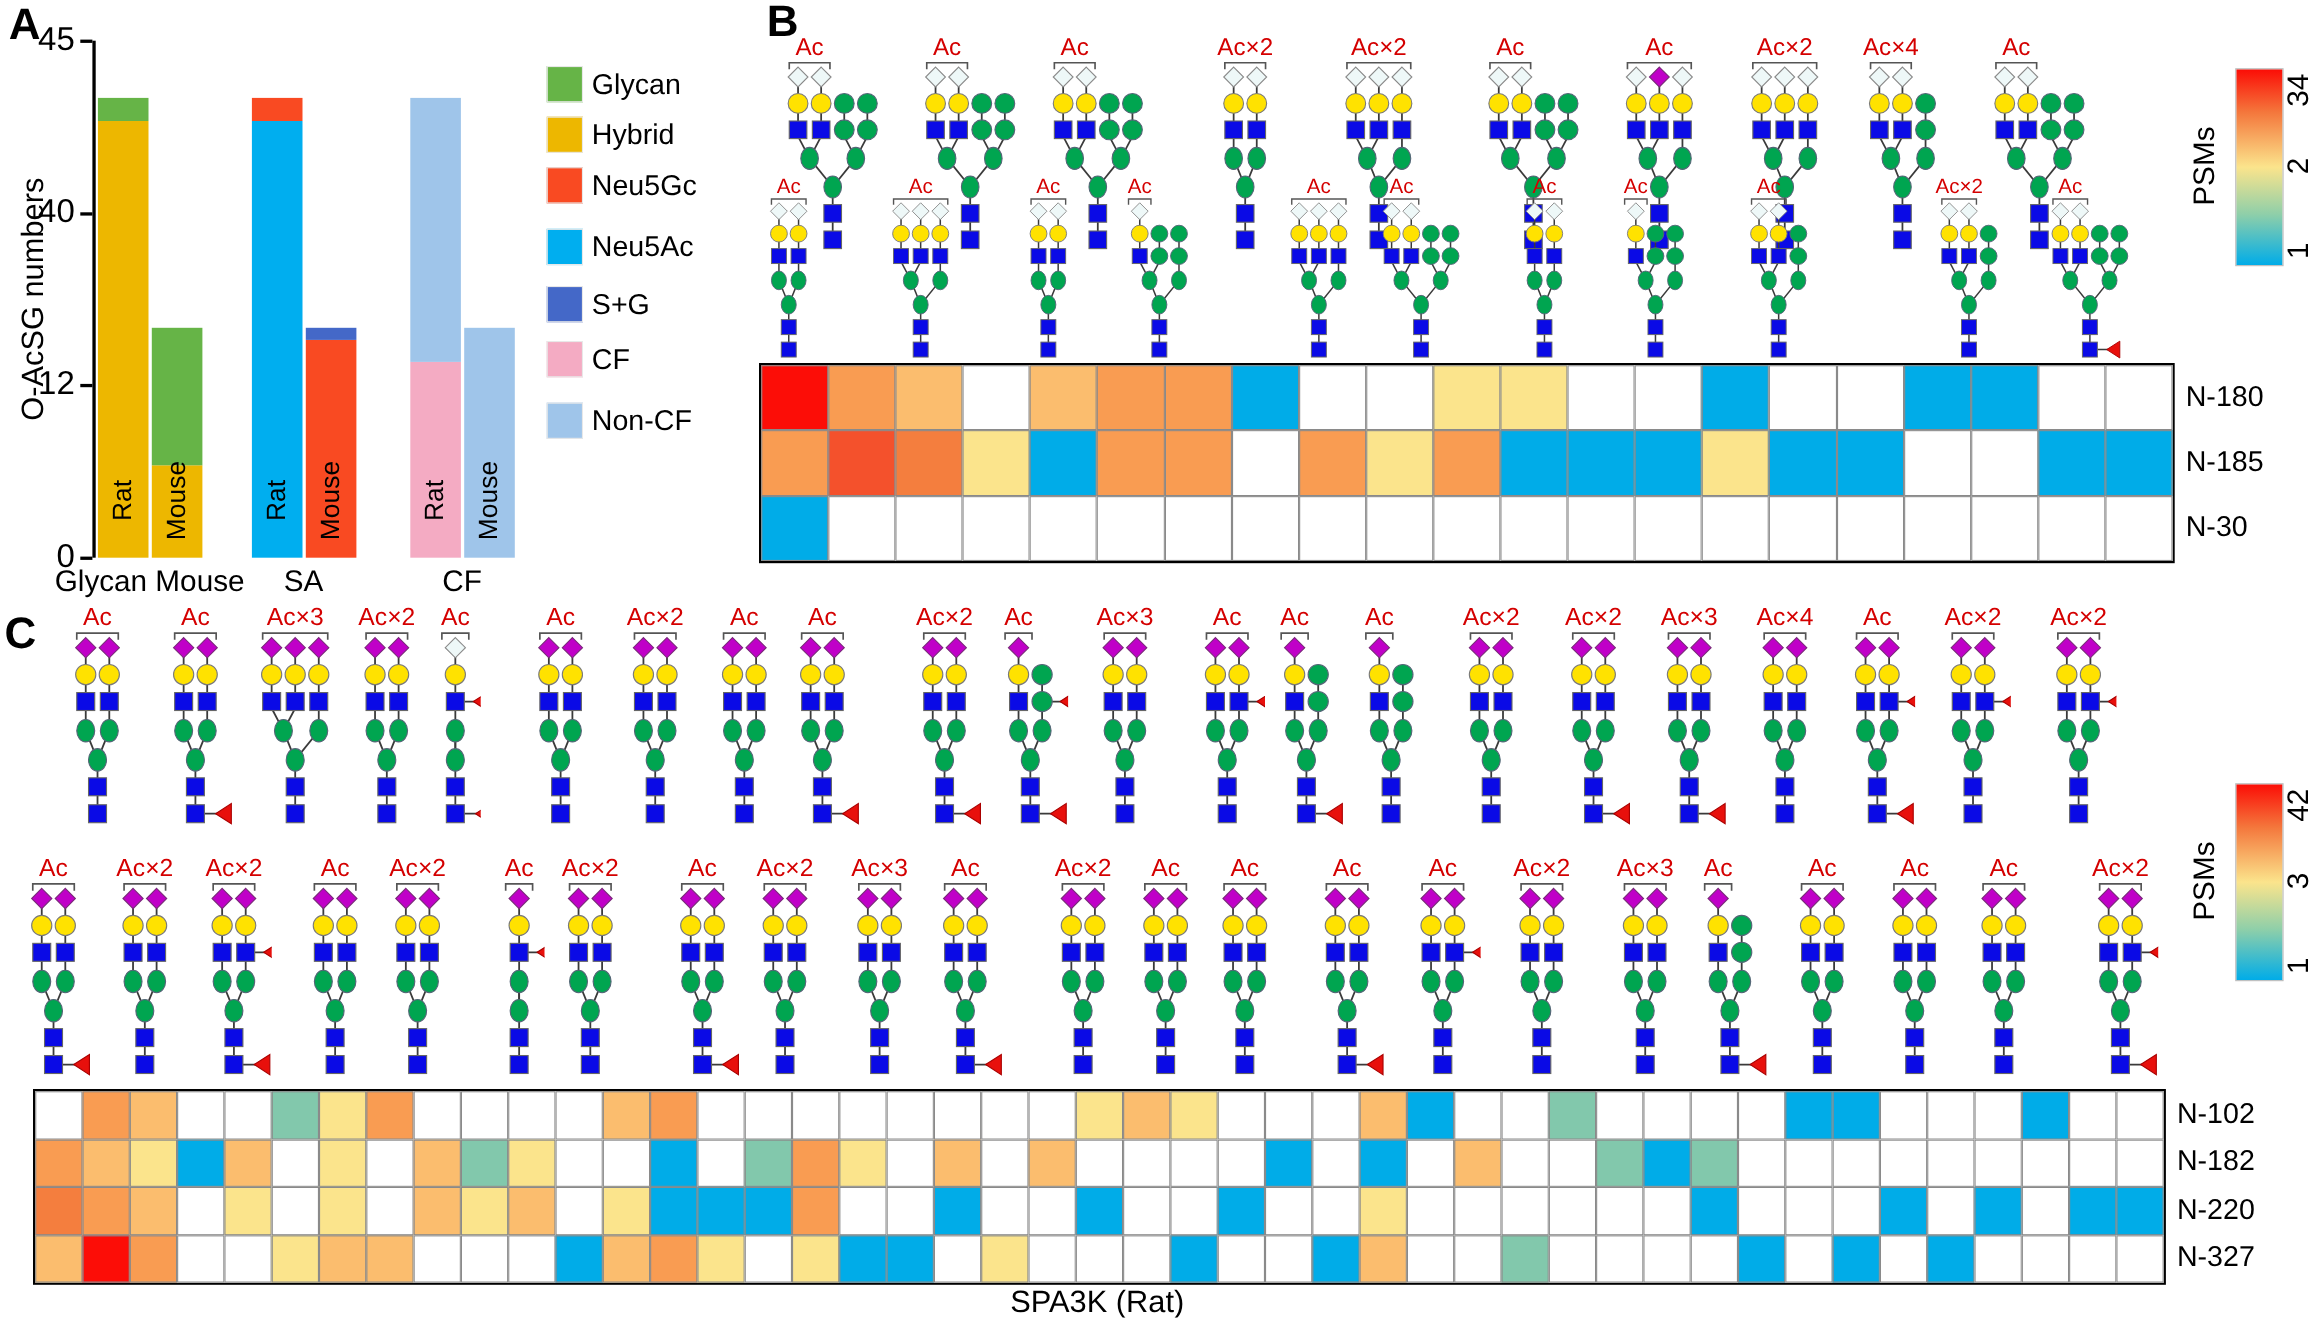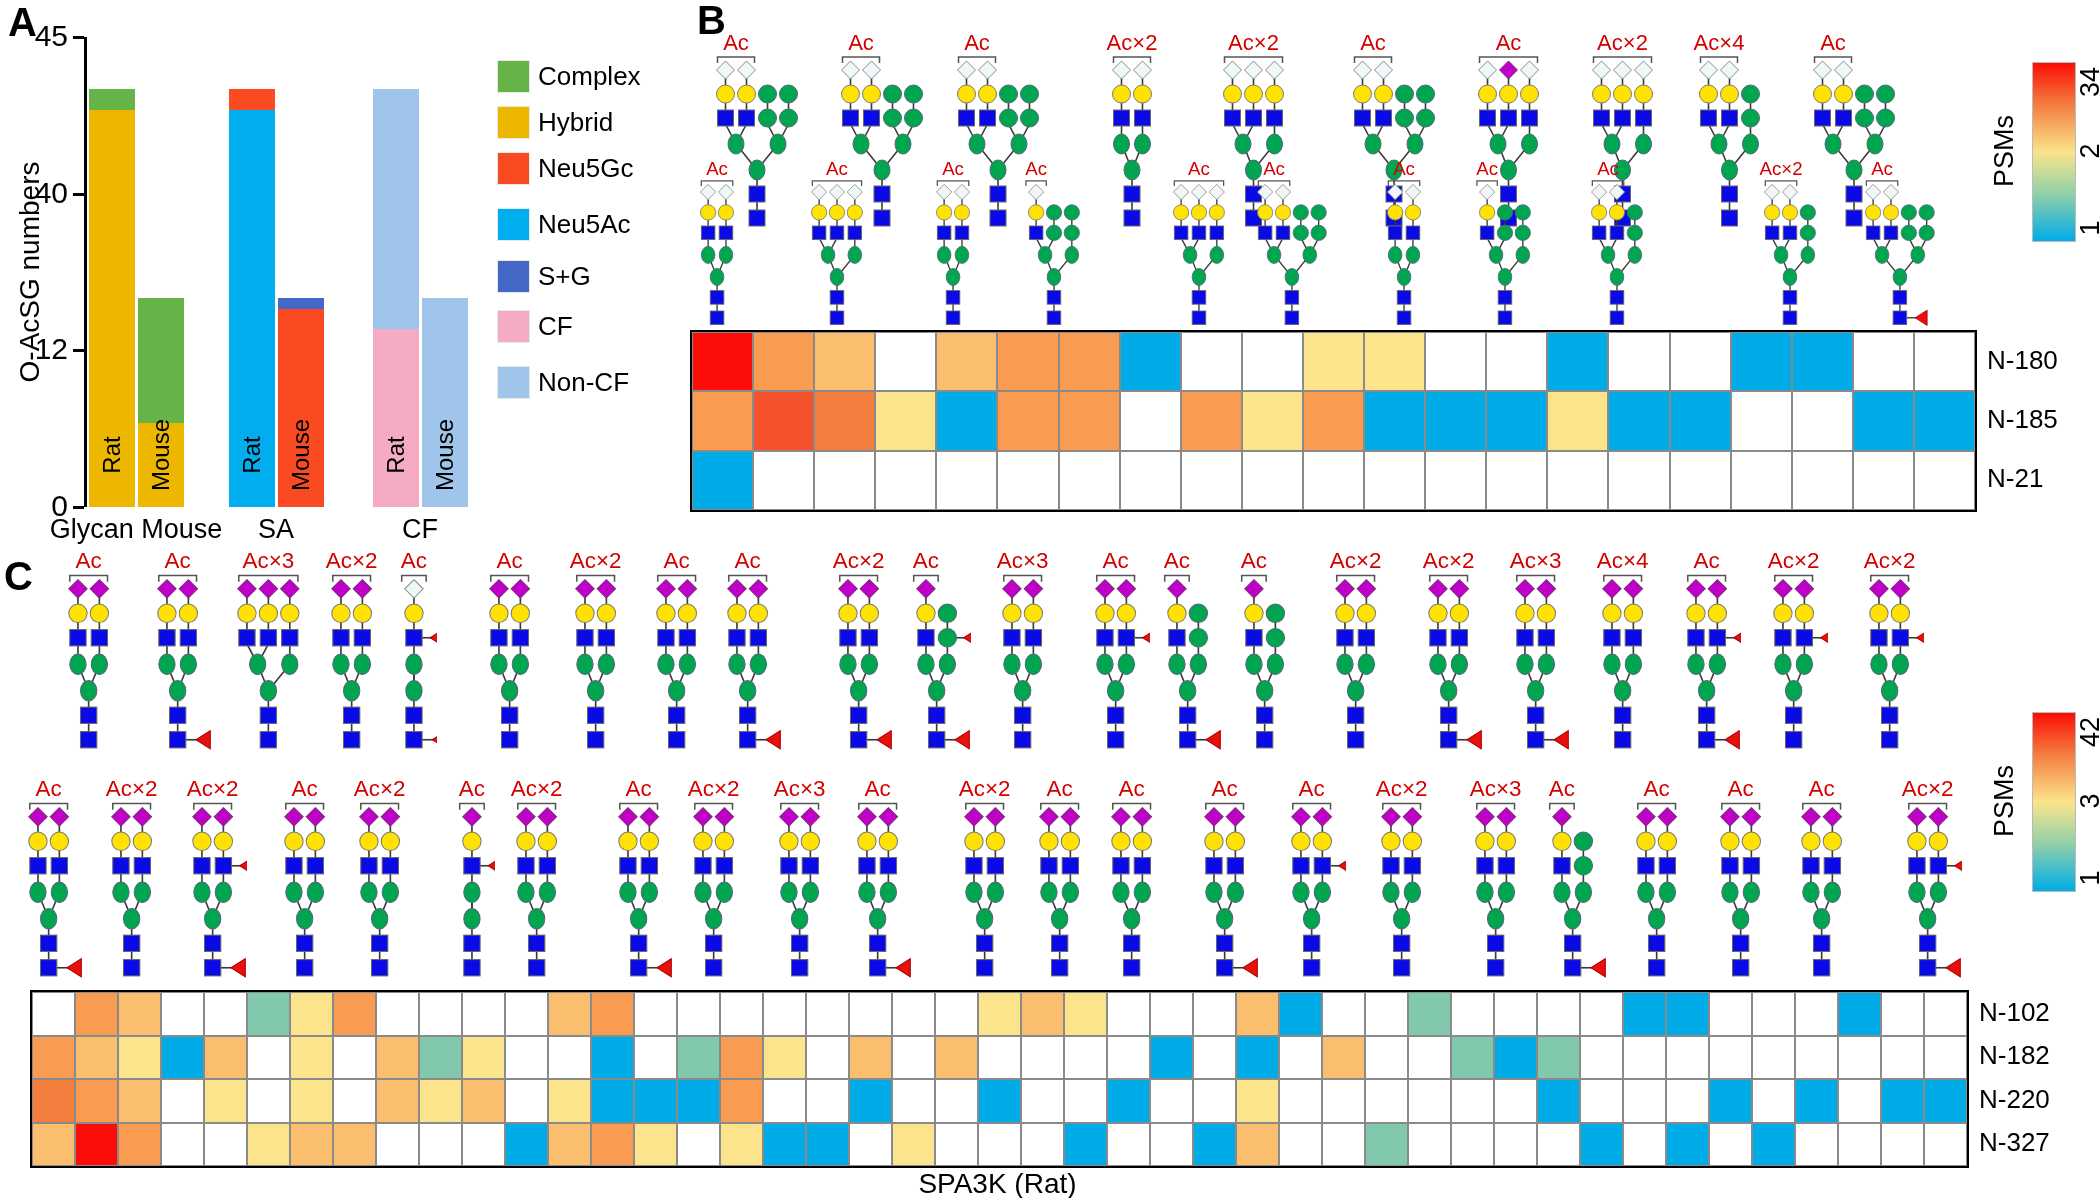--- a/index.html
+++ b/index.html
@@ -61,21 +61,21 @@
       <div class="vtext barlab" style="left:445px;top:455px">Mouse</div>
     </div>
   <div id="catA">
       <div class="ctext grplab" style="left:136px;top:529px">Glycan Mouse</div>
       <div class="ctext grplab" style="left:276px;top:529px">SA</div>
       <div class="ctext grplab" style="left:420px;top:529px">CF</div>
     </div>
   <div id="legendA">
       <div class="legend-item" style="left:497px;top:60px">
         <span class="legend-swatch" style="background: rgb(102, 180, 71);"></span>
-        <span class="legend-label">Complex</span>
+        <span class="legend-label">Glycan</span>
       </div>
       <div class="legend-item" style="left:497px;top:106px">
         <span class="legend-swatch" style="background: rgb(237, 183, 0);"></span>
         <span class="legend-label">Hybrid</span>
       </div>
       <div class="legend-item" style="left:497px;top:152px">
         <span class="legend-swatch" style="background: rgb(249, 74, 34);"></span>
         <span class="legend-label">Neu5Gc</span>
       </div>
       <div class="legend-item" style="left:497px;top:208px">
@@ -831,21 +831,21 @@
       <div class="cell" style="background: rgb(255, 255, 255);"></div>
       <div class="cell" style="background: rgb(255, 255, 255);"></div>
       <div class="cell" style="background: rgb(255, 255, 255);"></div>
       <div class="cell" style="background: rgb(255, 255, 255);"></div>
       <div class="cell" style="background: rgb(255, 255, 255);"></div>
       <div class="cell" style="background: rgb(255, 255, 255);"></div>
     </div>
   <div id="rowsB">
       <div class="rowlab" style="left:1987px;top:344.6666666666667px">N-180</div>
       <div class="rowlab" style="left:1987px;top:404px">N-185</div>
-      <div class="rowlab" style="left:1987px;top:463.33333333333337px">N-21</div>
+      <div class="rowlab" style="left:1987px;top:463.33333333333337px">N-30</div>
     </div>
   <div class="cbar" style="left:2032px;top:62px;width:42px;height:178px"></div>
   <div class="vtext" style="left:2004px;top:151px;font-size:27px">PSMs</div>
   <div class="vtext" style="left:2090px;top:82px;font-size:27px">34</div>
   <div class="vtext" style="left:2090px;top:151px;font-size:27px">2</div>
   <div class="vtext" style="left:2090px;top:228px;font-size:27px">1</div>
 
   <div class="abs panel-letter" style="left:4px;top:556px">C</div>
   <div id="glyC">
       <div class="abs" style="left: 55.34px; top: 548px;">

